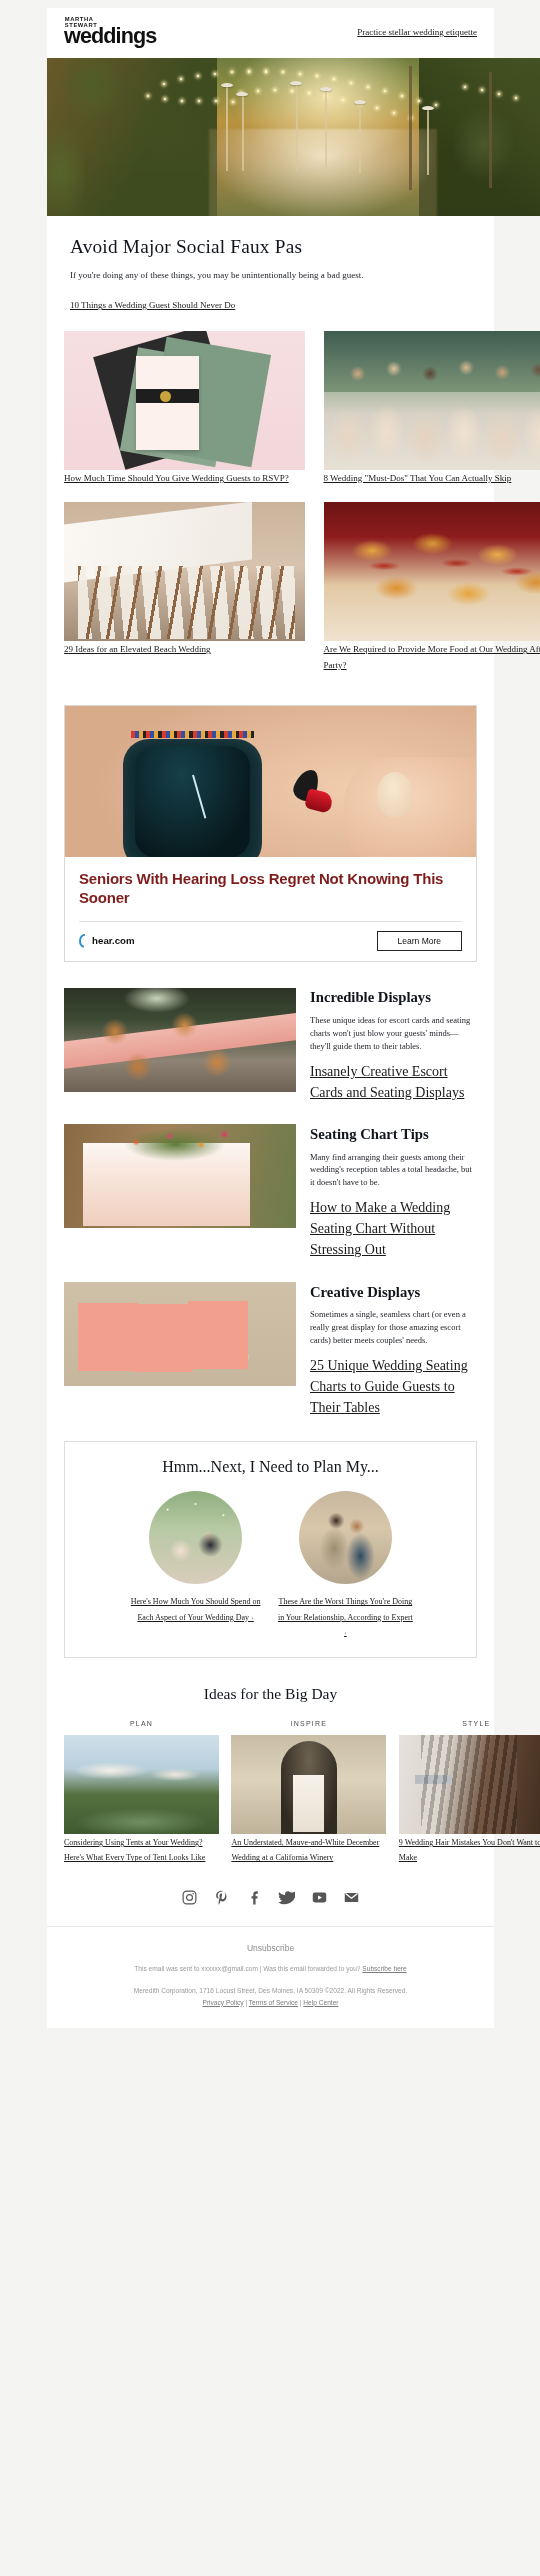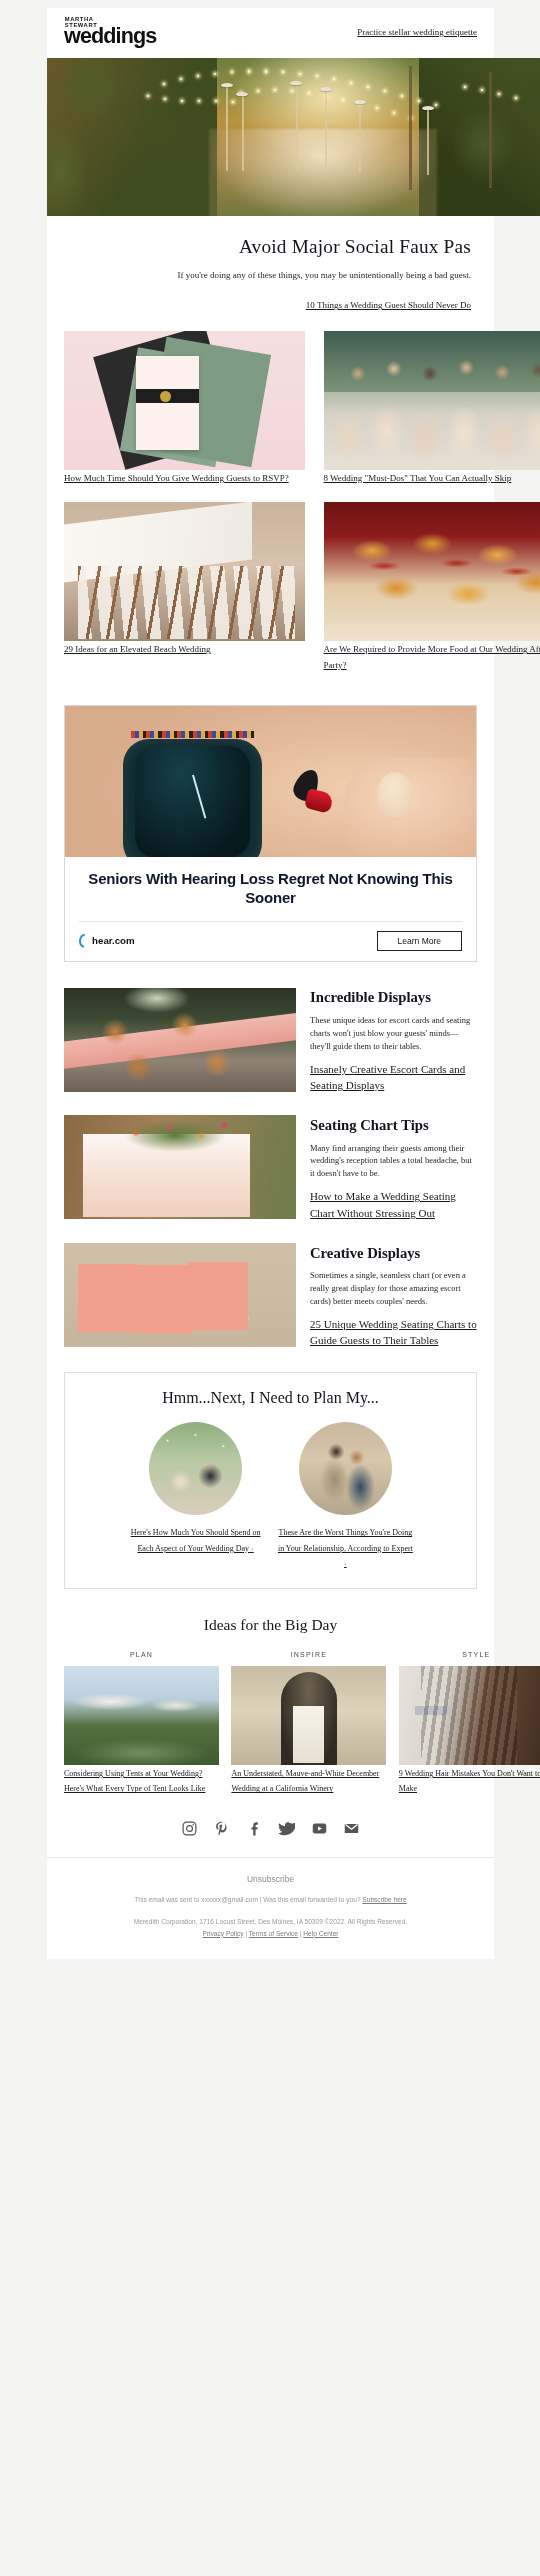--- a/index.html
+++ b/index.html
@@ -72,21 +72,21 @@
   }
   .hero-pole {
     position: absolute; width: 1.5px; background: #d9c9a0; opacity: .8;
   }
   .hero-lamp {
     position: absolute; width: 12.4px; height: 4.6px; border-radius: 50% 50% 40% 40%;
     background: #e9e2d2; box-shadow: 0 0.8px 1.5px rgba(0,0,0,.25);
   }
 
   
-  .headline-block { text-align: right; padding: 20px 23px 4.6px 23px; }
+  .headline-block { text-align: left; padding: 20px 23px 4.6px 23px; }
   .headline-block h1 {
     font-family: "Liberation Serif", serif;
     font-weight: normal; font-size: 19.3px; margin: 0 0 10.8px 0; color: #11151c;
     letter-spacing: 0.2px;
   }
   .headline-block .dek {
     font-size: 9px; color: #23262c; margin: 0 0 15.5px 0; line-height: 1.45;
   }
   .center-link {
     display: inline-block; font-size: 9px; color: #1a1a1a;
@@ -238,21 +238,21 @@
   }
   .ad-photo .nail {
     position:absolute; left:76%; top:44%; width:36px; height:45px;
     background: radial-gradient(ellipse at 45% 35%, #f7e7cf, #e9cdb0);
     border-radius: 50% 50% 44% 44%;
   }
   .ad-body { padding: 12.4px 14px 1.5px 14px; }
   .ad-body h2 {
     font-family: "Liberation Sans", sans-serif;
     font-size: 15px; font-weight: bold; line-height: 1.28; margin: 0 0 12.4px 0;
-    color: #0f172a; letter-spacing: -0.2px; text-align: center;
+    color: #7f1d1d; letter-spacing: -0.2px;
   }
   .ad-foot {
     border-top: 0.8px solid #e2e2e2; margin: 0 14px; padding: 8.5px 0 10px 0;
     display: flex; align-items: center; justify-content: space-between;
   }
   .ad-brand { display: flex; align-items: center; gap: 2.3px; }
   .ad-brand .swoosh { width: 10.8px; height: 14px; position: relative; }
   .ad-brand .swoosh:before {
     content:""; position:absolute; inset:0;
     border: 2.3px solid #2f8fd0; border-radius: 50%;
@@ -270,21 +270,21 @@
 
   
   .feat { display: flex; gap: 14px; padding: 10.8px 17px; align-items: flex-start; }
   .feat-img { width: 232px; height: 104px; flex: 0 0 232px; overflow: hidden; }
   .feat-txt { flex: 1; padding-top: 1.5px; }
   .feat-txt h3 {
     font-family: "Liberation Serif", serif; font-weight: bold;
     font-size: 14.7px; margin: 0 0 7.7px 0; color: #11151c;
   }
   .feat-txt p { font-size: 8.5px; line-height: 1.5; margin: 0 0 8.5px 0; color: #23262c; }
-  .feat-txt a { font-size: 11px; color: #1a1a1a; line-height: 1.5; }
+  .feat-txt a { font-size: 14px; color: #1a1a1a; line-height: 1.5; }
 
   .ph-mugs {
     background: linear-gradient(#2c3326 0%, #3c4a33 30%, #8e8374 70%, #6d6155 100%);
     position: relative;
   }
   .ph-mugs:before {
     content:""; position:absolute; left:-6%; top:38%; width:115%; height:26%;
     background: linear-gradient(#f0b8ad, #e79c90); transform: rotate(-7deg);
   }
   .ph-mugs:after {

